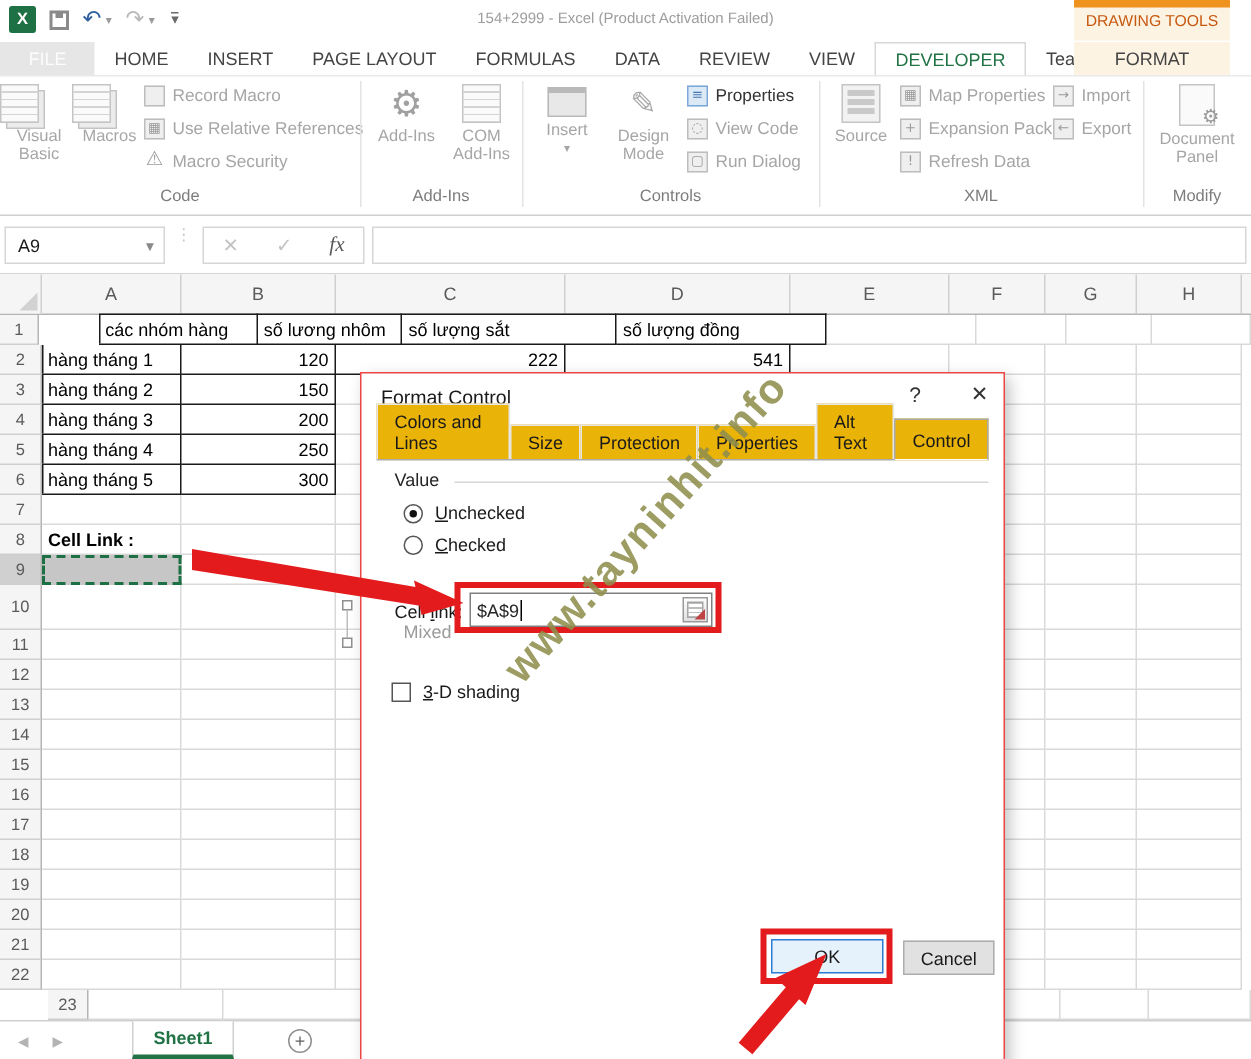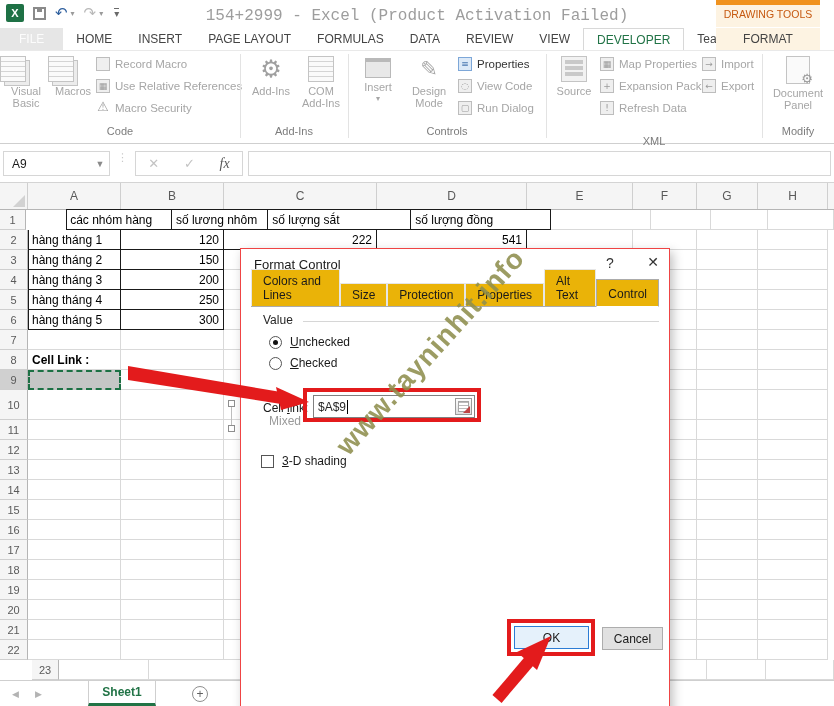--- a/index.html
+++ b/index.html
@@ -9,21 +9,21 @@
   
   .titlebar { position:absolute; left:0; top:0; width:834px; height:28px; background:#fff; }
   .qat { position:absolute; left:6px; top:4px; display:flex; align-items:center; gap:9px; }
   .xl-logo { width:18px; height:18px; background:#1e7145; color:#fff; font-weight:bold; font-size:11px; display:flex; align-items:center; justify-content:center; border-radius:2px; }
   .save-ic { width:13px; height:13px; border:2px solid #8a8a8a; position:relative; }
   .save-ic::after { content:""; position:absolute; left:2px; top:-1px; width:5px; height:4px; background:#8a8a8a; }
   .undo { color:#2e5f9e; font-size:15px; line-height:14px; }
   .redo { color:#b9b9b9; font-size:15px; line-height:14px; }
   .mini-drop { color:#9a9a9a; font-size:8px; margin-left:-6px; }
   .qat-more { color:#6a6a6a; font-size:10px; border-top:1px solid #6a6a6a; line-height:9px; margin-left:2px; }
-  .doc-title { position:absolute; left:0; right:0; top:7px; text-align:center; color:#9d9d9d; font-size:16px;font-family:Liberation Mono, monospace; }
+  .doc-title { position:absolute; left:0; right:0; top:7px; text-align:center; color:#9d9d9d; font-size:10px; }
   .ctx-group { position:absolute; left:716px; top:0; width:104px; height:27px; background:#fdf3e2; }
   .ctx-stripe { position:absolute; left:0; top:0; width:104px; height:5px; background:#f0921e; }
   .ctx-label { position:absolute; left:0; top:8px; width:104px; text-align:center; color:#c65911; font-size:10.5px; }
 
   
   .tabrow { position:absolute; left:0; top:28px; width:834px; height:22px; display:flex; background:#fff; }
   .rtab { padding:0 13px; display:flex; align-items:center; color:#444; font-size:12px; }
   .rtab.file { background:#e6e6e6; color:#fcfcfc; padding:0 19px; }
   .rtab.active { color:#217346; border:1px solid #d8d8d8; border-bottom:none; background:#fff; }
   .rtab.fmt { position:absolute; left:716px; top:0; width:104px; height:22px; background:#fdf3e2; justify-content:center; color:#444; }
@@ -246,21 +246,21 @@
   <div class="smallcol" style="left:702px;">
     <div class="sbtn">
         <span class="sic">→</span>
         <span>Import</span>
       </div>
     <div class="sbtn">
         <span class="sic">←</span>
         <span>Export</span>
       </div>
   </div>
-  <div class="glabel" style="left:546px;width:216px;margin-top:10px;">XML</div>
+  <div class="glabel" style="left:546px;width:216px;">XML</div>
   <div class="rsep" style="left:762px;"></div>
 
   <div class="bigbtn" style="left:768px;width:60px;">
     <div class="bic icon-docgear" style="margin:2px auto 3px auto;"></div>
     <div>Document Panel</div>
   </div>
   <div class="glabel" style="left:762px;width:72px;">Modify</div>
 </div>
 
 <div class="fbar">

